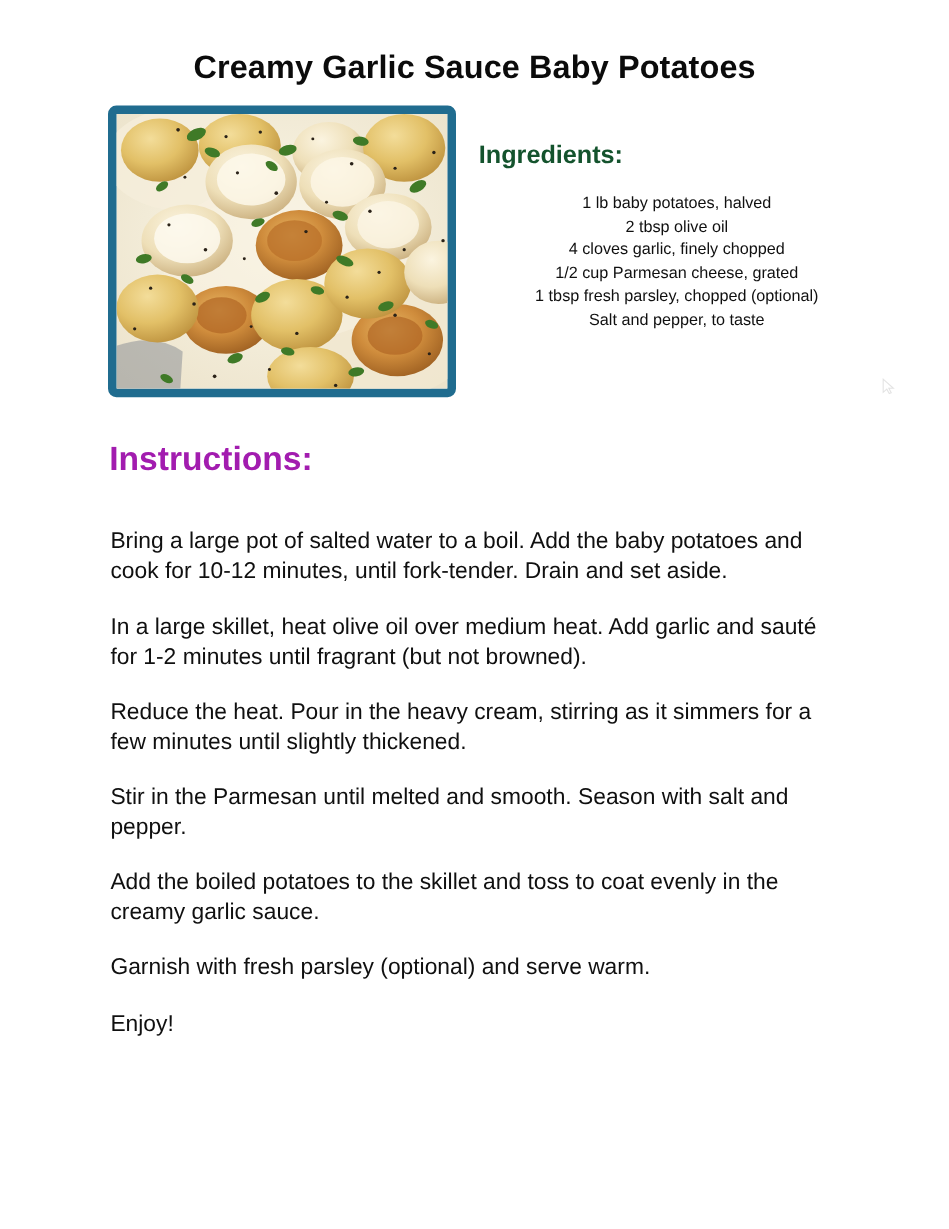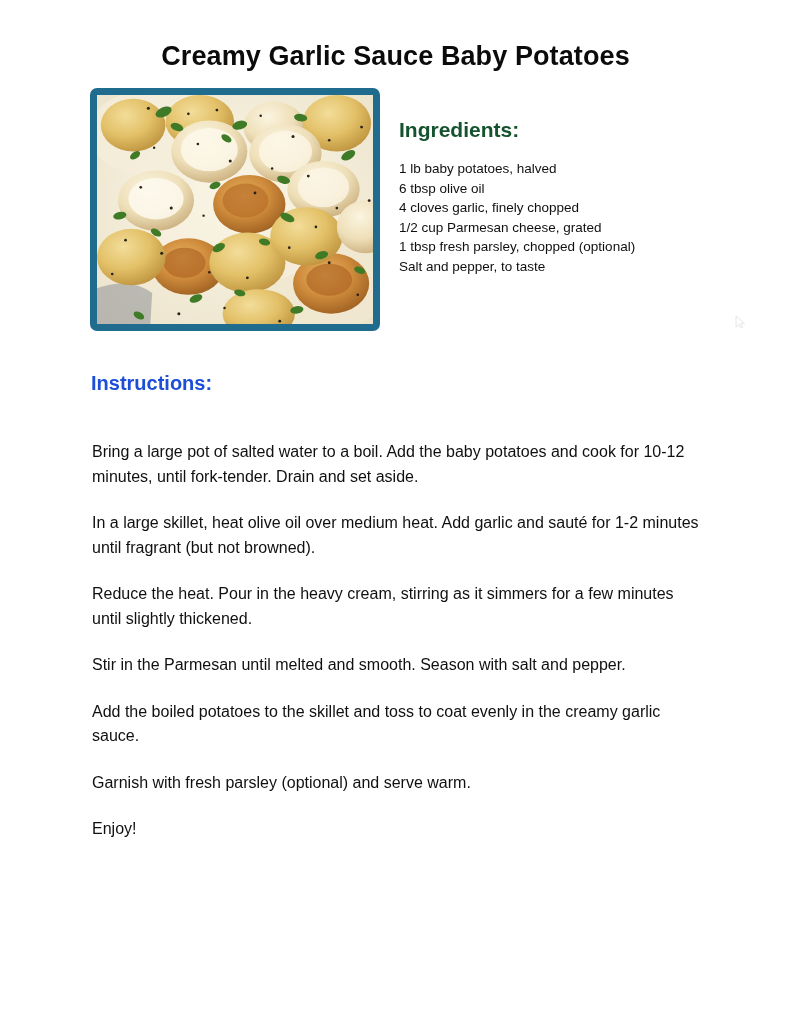--- a/index.html
+++ b/index.html
@@ -71,43 +71,44 @@
     margin: 0 0 16px 0;
     color: #14532d;
   }
   .ingredients-list {
     list-style: none;
     margin: 0;
     padding: 0;
     font-size: 13.5px;
     line-height: 19.6px;
     color: #101010;
+    text-align: center;
   }
   .ingredients-list li {
     white-space: nowrap;
   }
 
   
   .instructions-heading {
     position: absolute;
     left: 91px;
     top: 370px;
-    font-size: 20px;
+    font-size: 28px;
     font-weight: bold;
     line-height: 26px;
-    color: #1d4ed8;
+    color: #a21caf;
   }
   .instructions-body {
     position: absolute;
     left: 92px;
     top: 440px;
     width: 608px;
   }
   .instruction-step {
-    font-size: 16px;
+    font-size: 19px;
     line-height: 24.5px;
     margin: 0 0 22px 0;
     color: #101010;
   }
   .instruction-step:last-child {
     margin-bottom: 0;
   }
 
   
   .caret-artifact {
@@ -248,21 +249,21 @@
         <circle cx="60" cy="56" r="1.3"></circle>
           <circle cx="230" cy="140" r="1.4"></circle>
       </g>
     </svg>
   </div>
 
   <div class="ingredients-block">
     <div class="ingredients-heading">Ingredients:</div>
     <ul class="ingredients-list">
       <li>1 lb baby potatoes, halved</li>
-      <li>6 tbsp olive oil</li>
+      <li>2 tbsp olive oil</li>
       <li>4 cloves garlic, finely chopped</li>
       <li>1/2 cup Parmesan cheese, grated</li>
       <li>1 tbsp fresh parsley, chopped (optional)</li>
       <li>Salt and pepper, to taste</li>
     </ul>
   </div>
 
   <div class="instructions-heading">Instructions:</div>
 
   <div class="instructions-body">

